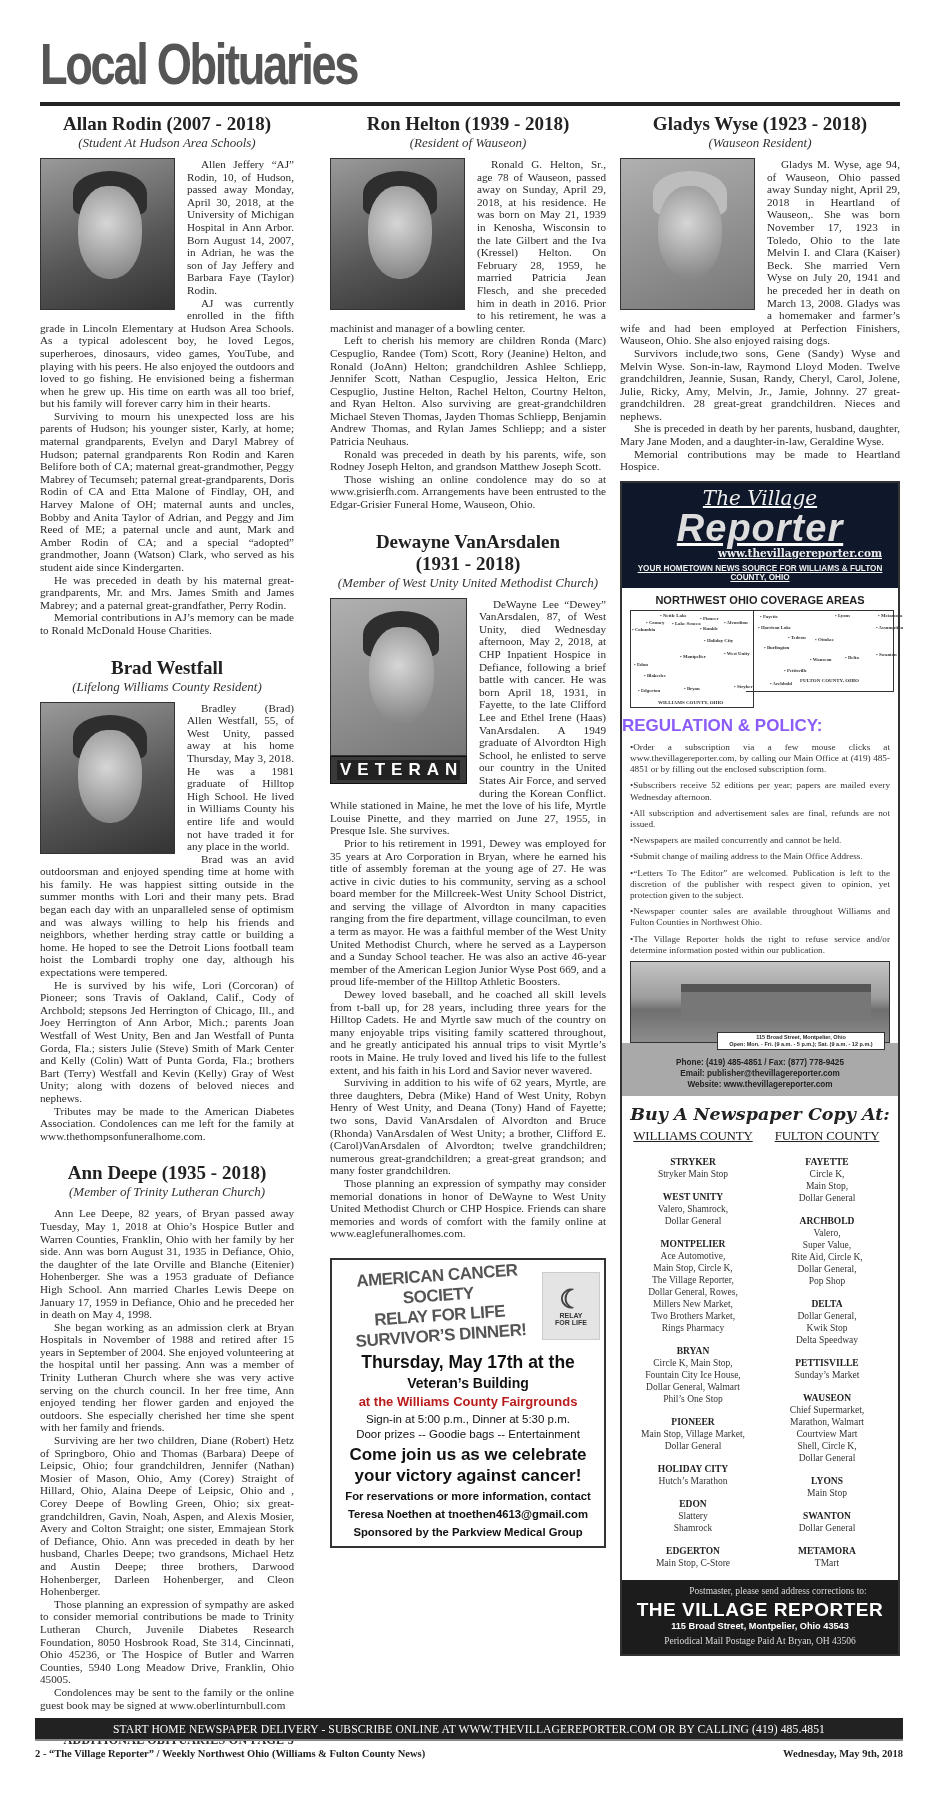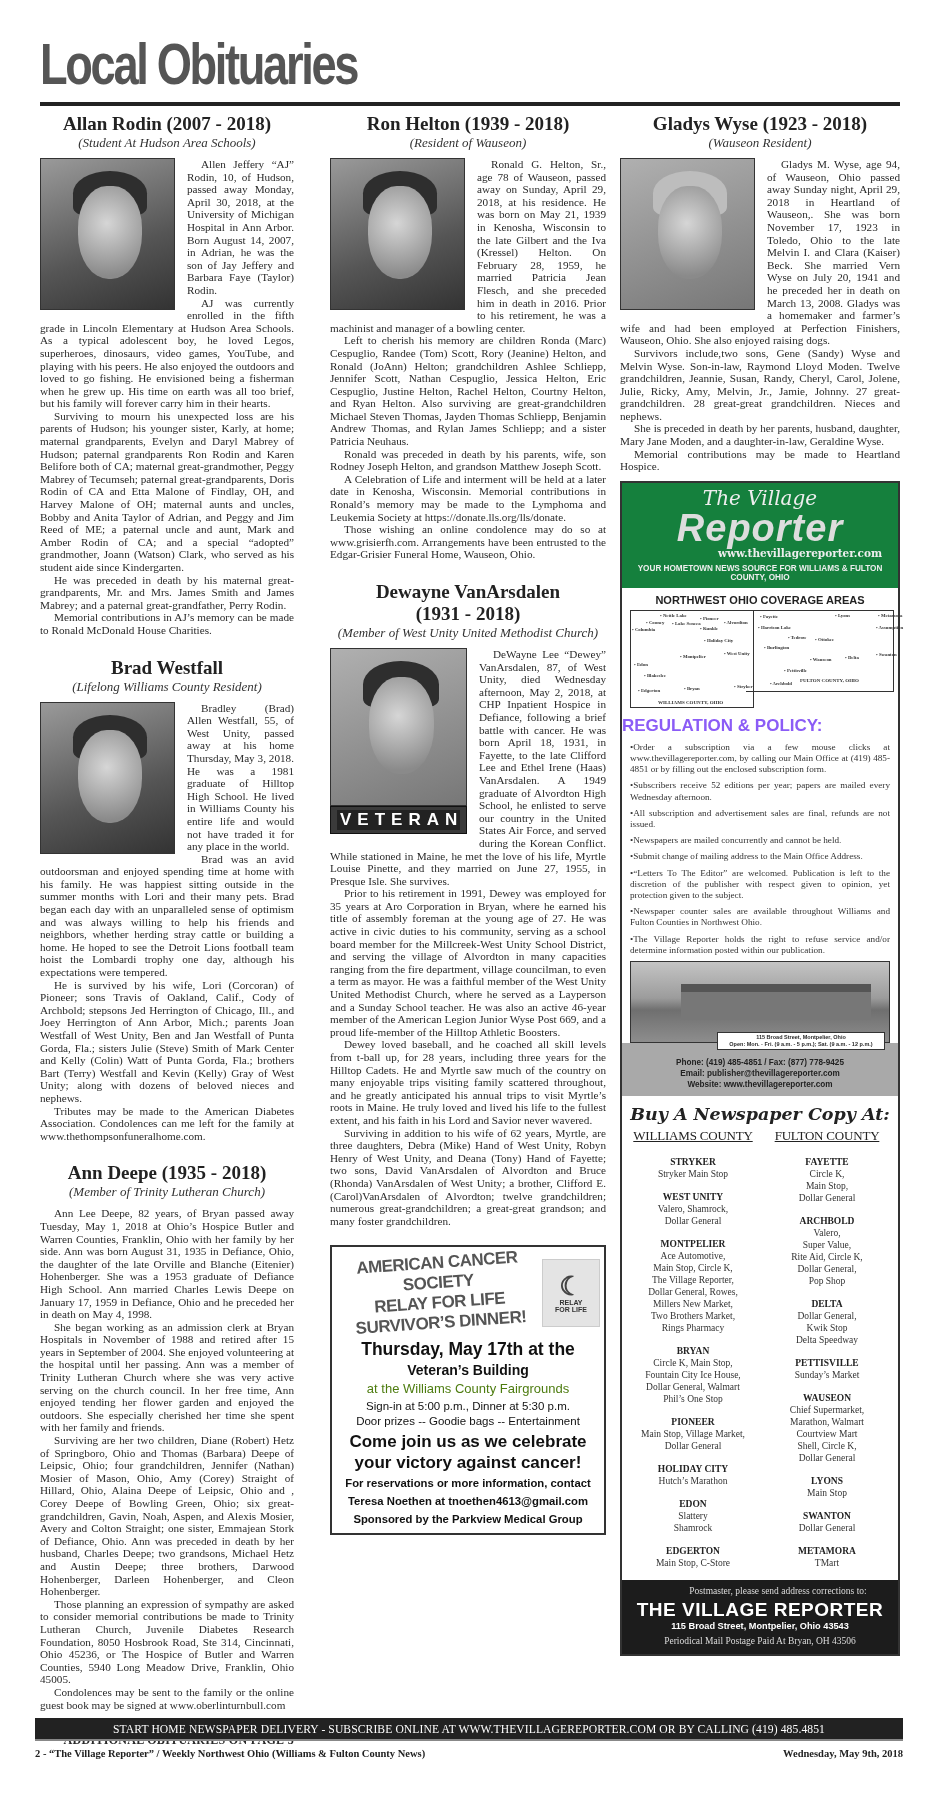--- a/index.html
+++ b/index.html
@@ -36,29 +36,29 @@
   .additional { font-weight: 700; font-size: 12px; text-align: right; margin-top: 22px; letter-spacing: 0.3px; }
 
   
   .ad { border: 2px solid #333; margin-top: 18px; padding: 6px 4px; text-align: center; font-family: "Liberation Sans", sans-serif; }
   .ad .ad-head { display: flex; align-items: center; }
   .ad .ad-head-text { flex: 1; font-weight: 700; font-size: 17px; color: #555; line-height: 20px; transform: rotate(-4deg); letter-spacing: -0.5px; }
   .ad .logo { width: 58px; height: 68px; background: #e4e4e4; border: 1px solid #ccc; font-size: 7px; font-weight: 700; color: #333; display: flex; flex-direction: column; align-items: center; justify-content: center; }
   .ad .logo .moon { font-size: 26px; line-height: 26px; color: #444; }
   .ad .l1 { font-weight: 700; font-size: 17.5px; margin-top: 6px; color: #111; }
   .ad .l2 { font-weight: 700; font-size: 14px; color: #111; margin-top: 2px; }
-  .ad .l3 { font-weight: 400; font-size: 13px; color: #4d7c0f; margin-top: 3px; }
+  .ad .l3 { font-weight: 700; font-size: 13px; color: #b91c1c; margin-top: 3px; }
   .ad .l4 { font-size: 11.5px; color: #111; margin-top: 4px; }
   .ad .l5 { font-size: 11.5px; color: #111; margin-top: 3px; }
   .ad .l6 { font-weight: 700; font-size: 17px; color: #111; margin-top: 4px; line-height: 21px; }
   .ad .l7 { font-size: 11.3px; color: #111; margin-top: 3px; line-height: 15px; font-weight: 700; }
 
   
   .vr-box { border: 2px solid #333; margin-top: 8px; }
-  .vr-head { background: #15803d; color: #fff; text-align: center; padding: 4px 0 6px; }
+  .vr-head { background: #0f172a; color: #fff; text-align: center; padding: 4px 0 6px; text-decoration: underline; }
   .vr-head .the-village { font-family: "DejaVu Serif", serif; font-style: italic; font-size: 20px; color: #eee; line-height: 22px; }
   .vr-head .reporter { font-family: "Liberation Sans", sans-serif; font-weight: 700; font-style: italic; font-size: 38px; line-height: 38px; color: #ddd; letter-spacing: 1px; }
   .vr-head .url { font-family: "DejaVu Serif", serif; font-weight: 700; font-size: 10.5px; color: #eee; text-align: right; padding-right: 16px; }
   .vr-head .tag { font-family: "Liberation Sans", sans-serif; font-weight: 700; font-size: 8.2px; color: #eee; margin-top: 5px; }
   .cov-title { font-family: "Liberation Sans", sans-serif; font-weight: 700; font-size: 11px; text-align: center; margin: 6px 0 4px; color: #222; }
   .map { position: relative; margin: 0 8px; height: 98px; }
   .map .williams { position: absolute; left: 0; top: 0; width: 124px; height: 98px; border: 1px solid #333; }
   .map .fulton { position: absolute; left: 116px; top: 0; width: 148px; height: 82px; border: 1px solid #333; border-left: none; }
   .map .town { position: absolute; font-size: 4.8px; color: #333; white-space: nowrap; font-weight: 700; }
   .map .cty { position: absolute; font-size: 5px; font-weight: 700; color: #333; }
@@ -136,21 +136,20 @@
   <div class="obit section">
     <div class="obit-title">Ron Helton (1939 - 2018)</div>
     <div class="obit-sub">(Resident of Wauseon)</div>
     <div class="photo">
         <div class="hair"></div>
         <div class="face"></div>
       </div>
     <p>Ronald G. Helton, Sr., age 78 of Wauseon, passed away on Sunday, April 29, 2018, at his residence. He was born on May 21, 1939 in Kenosha, Wisconsin to the late Gilbert and the Iva (Kressel) Helton. On February 28, 1959, he married Patricia Jean Flesch, and she preceded him in death in 2016. Prior to his retirement, he was a machinist and manager of a bowling center.</p>
     <p>Left to cherish his memory are children Ronda (Marc) Cespuglio, Randee (Tom) Scott, Rory (Jeanine) Helton, and Ronald (JoAnn) Helton; grandchildren Ashlee Schliepp, Jennifer Scott, Nathan Cespuglio, Jessica Helton, Eric Cespuglio, Justine Helton, Rachel Helton, Courtny Helton, and Ryan Helton. Also surviving are great-grandchildren Michael Steven Thomas, Jayden Thomas Schliepp, Benjamin Andrew Thomas, and Rylan James Schliepp; and a sister Patricia Neuhaus.</p>
     <p>Ronald was preceded in death by his parents, wife, son Rodney Joseph Helton, and grandson Matthew Joseph Scott.</p>
-    <p>A Celebration of Life and interment will be held at a later date in Kenosha, Wisconsin. Memorial contributions in Ronald’s memory may be made to the Lymphoma and Leukemia Society at https://donate.lls.org/lls/donate.</p>
     <p>Those wishing an online condolence may do so at www.grisierfh.com. Arrangements have been entrusted to the Edgar-Grisier Funeral Home, Wauseon, Ohio.</p>
   </div>
 
   <div class="obit">
     <div class="obit-title">Dewayne VanArsdalen</div>
     <div class="obit-title">(1931 - 2018)</div>
     <div class="obit-sub">(Member of West Unity United Methodist Church)</div>
     <div class="photo-wrap">
       <div class="photo gray">
           <div class="hair"></div>
@@ -163,20 +162,21 @@
           <span>E</span>
           <span>R</span>
           <span>A</span>
           <span>N</span>
         </div>
     </div>
     <p>DeWayne Lee “Dewey” VanArsdalen, 87, of West Unity, died Wednesday afternoon, May 2, 2018, at CHP Inpatient Hospice in Defiance, following a brief battle with cancer. He was born April 18, 1931, in Fayette, to the late Clifford Lee and Ethel Irene (Haas) VanArsdalen. A 1949 graduate of Alvordton High School, he enlisted to serve our country in the United States Air Force, and served during the Korean Conflict. While stationed in Maine, he met the love of his life, Myrtle Louise Pinette, and they married on June 27, 1955, in Presque Isle. She survives.</p>
     <p>Prior to his retirement in 1991, Dewey was employed for 35 years at Aro Corporation in Bryan, where he earned his title of assembly foreman at the young age of 27. He was active in civic duties to his community, serving as a school board member for the Millcreek-West Unity School District, and serving the village of Alvordton in many capacities ranging from the fire department, village councilman, to even a term as mayor. He was a faithful member of the West Unity United Methodist Church, where he served as a Layperson and a Sunday School teacher. He was also an active 46-year member of the American Legion Junior Wyse Post 669, and a proud life-member of the Hilltop Athletic Boosters.</p>
     <p>Dewey loved baseball, and he coached all skill levels from t-ball up, for 28 years, including three years for the Hilltop Cadets. He and Myrtle saw much of the country on many enjoyable trips visiting family scattered throughout, and he greatly anticipated his annual trips to visit Myrtle’s roots in Maine. He truly loved and lived his life to the fullest extent, and his faith in his Lord and Savior never wavered.</p>
     <p>Surviving in addition to his wife of 62 years, Myrtle, are three daughters, Debra (Mike) Hand of West Unity, Robyn Henry of West Unity, and Deana (Tony) Hand of Fayette; two sons, David VanArsdalen of Alvordton and Bruce (Rhonda) VanArsdalen of West Unity; a brother, Clifford E. (Carol)VanArsdalen of Alvordton; twelve grandchildren; numerous great-grandchildren; a great-great grandson; and many foster grandchildren.</p>
+    <p>Those planning an expression of sympathy may consider memorial donations in honor of DeWayne to West Unity United Methodist Church or CHP Hospice. Friends can share memories and words of comfort with the family online at www.eaglefuneralhomes.com.</p>
   </div>
 
   <div class="ad">
     <div class="ad-head">
       <div class="ad-head-text">
         <div>AMERICAN CANCER SOCIETY</div>
         <div>RELAY FOR LIFE</div>
         <div>SURVIVOR’S DINNER!</div>
       </div>
       <div class="logo">

